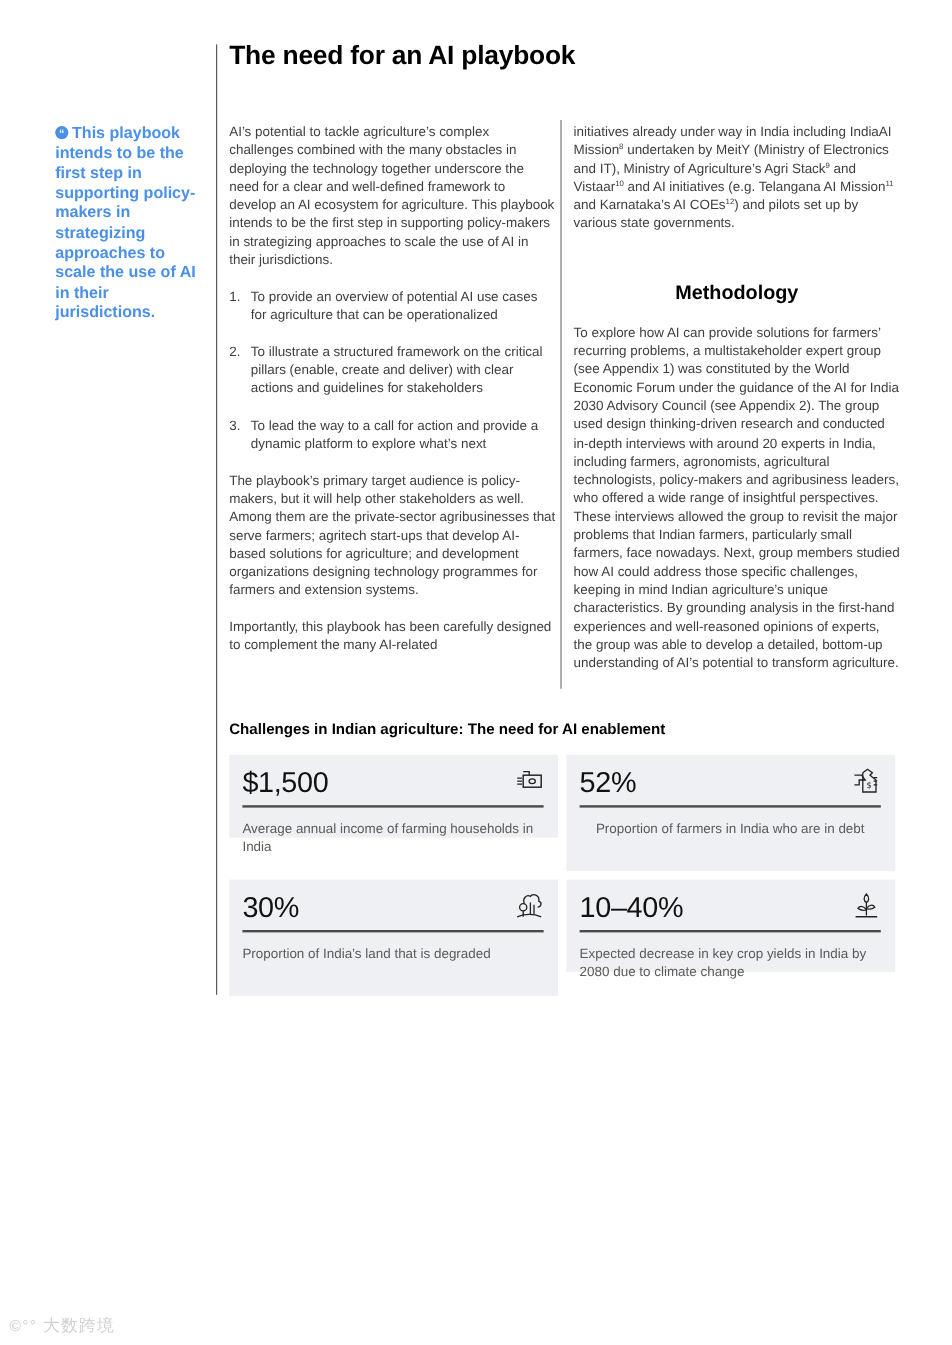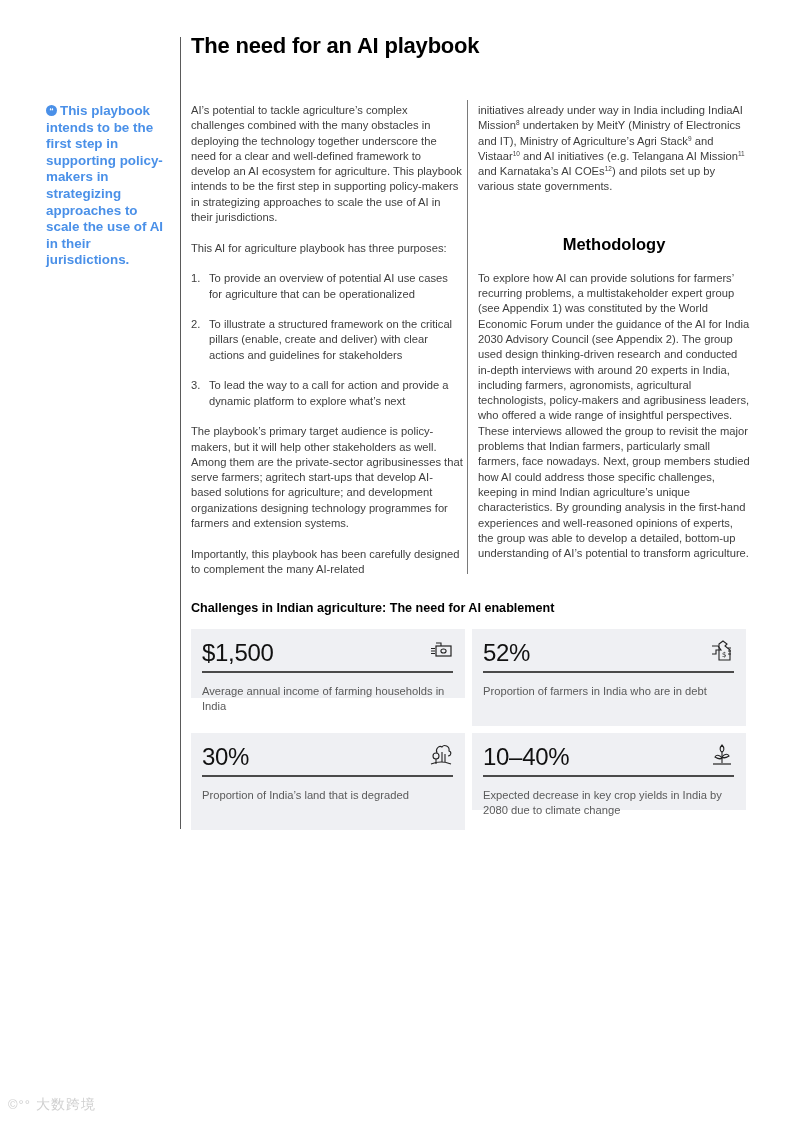--- a/index.html
+++ b/index.html
@@ -51,21 +51,21 @@
   .stat-card .line {
     position: absolute; left: 11px; right: 12px; top: 42px; height: 1.5px; background: #4a4a4a;
   }
   .stat-card .desc {
     position: absolute; left: 11px; top: 55px; right: 12px; font-size: 11.2px; line-height: 15.3px; color: #5a5a5a;
   }
   .stat-card .icon {
     position: absolute; right: 12px; top: 10px; width: 24px; height: 24px;
   }
   #card-1 { left: 191px; top: 629px; height: 69px; }
-  #card-2 { left: 472px; top: 629px; height: 97px; }
+  #card-2 { left: 472px; top: 629px; height: 97px; text-align: center; }
   #card-3 { left: 191px; top: 733px; height: 97px; }
   #card-4 { left: 472px; top: 733px; height: 77px; }
 
   .footer {
     top: 1116px; right: 47px; font-size: 9.5px; color: #555; margin-top: 11px;
   }
   .footer .page-num { color: #111; font-weight: bold; margin-left: 14px; }
   .watermark {
     left: 8px; top: 1096px; font-size: 14px; color: #d0d0d0; letter-spacing: 1px; font-weight: normal;
   }
@@ -77,21 +77,20 @@
 <div class="vrule" id="rule-col"></div>
 
 <h1 class="abs page-title">The need for an AI playbook</h1>
 
 <div class="abs pullquote">
   <span class="q-icon">“</span><span>This playbook intends to be the first step in supporting policy-makers in strategizing approaches to scale the use of AI in their jurisdictions.</span>
 </div>
 
 <div class="abs col" id="col-left">
   <p>AI’s potential to tackle agriculture’s complex challenges combined with the many obstacles in deploying the technology together underscore the need for a clear and well-defined framework to develop an AI ecosystem for agriculture. This playbook intends to be the first step in supporting policy-makers in strategizing approaches to scale the use of AI in their jurisdictions.</p>
-  <p>This AI for agriculture playbook has three purposes:</p>
   <ol class="purposes">
     <li><span class="num">1.</span><span>To provide an overview of potential AI use cases for agriculture that can be operationalized</span></li>
     <li><span class="num">2.</span><span>To illustrate a structured framework on the critical pillars (enable, create and deliver) with clear actions and guidelines for stakeholders</span></li>
     <li><span class="num">3.</span><span>To lead the way to a call for action and provide a dynamic platform to explore what’s next</span></li>
   </ol>
   <p>The playbook’s primary target audience is policy-makers, but it will help other stakeholders as well. Among them are the private-sector agribusinesses that serve farmers; agritech start-ups that develop AI-based solutions for agriculture; and development organizations designing technology programmes for farmers and extension systems.</p>
   <p>Importantly, this playbook has been carefully designed to complement the many AI-related</p>
 </div>
 
 <div class="abs col" id="col-right">

